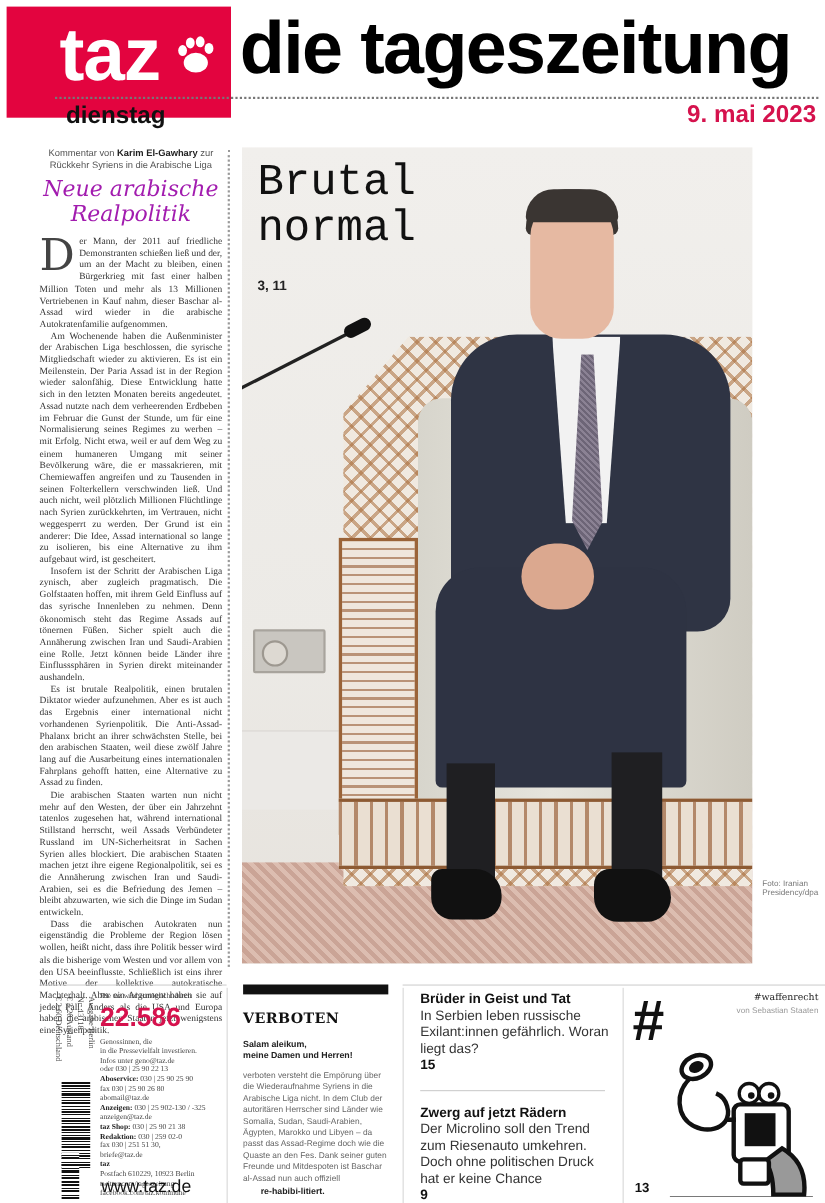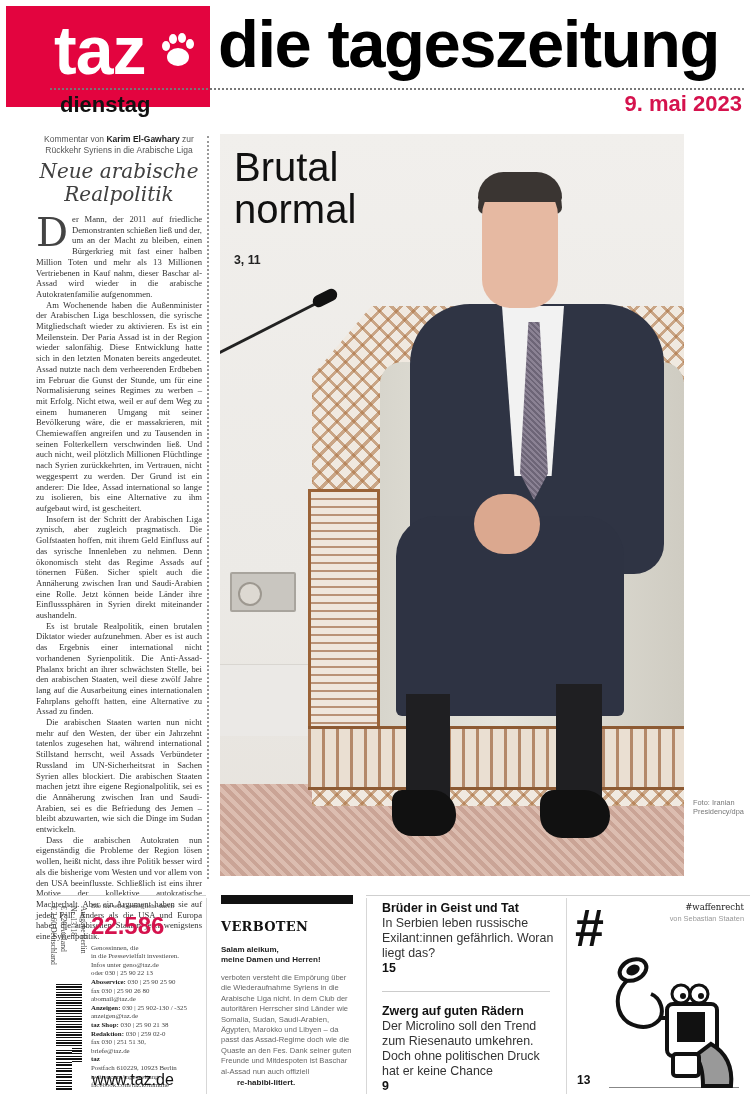--- a/index.html
+++ b/index.html
@@ -12,30 +12,30 @@
   .paw { position: absolute; left: 152px; top: 24px; width: 40px; height: 40px; }
   .title { position: absolute; left: 218px; top: -4px; font-family: "Liberation Sans", sans-serif; font-weight: 700; font-size: 67px; letter-spacing: -1.5px; color: #000; line-height: 96px; white-space: nowrap; }
   .dotline { position: absolute; left: 50px; right: 6px; top: 88px; border-top: 2px dotted #777; }
   .weekday { position: absolute; left: 60px; top: 91px; font-weight: 700; font-size: 22px; color: #111; line-height: 28px; }
   .date { position: absolute; right: 8px; top: 90px; font-weight: 700; font-size: 22px; color: #d5124d; line-height: 28px; }
 
   
   .comm { position: absolute; left: 36px; top: 134px; width: 166px; }
   .kicker { font-size: 8.5px; line-height: 10.5px; color: #555; text-align: center; }
   .kicker b { color: #222; }
-  .comm-head { font-family: "DejaVu Serif", serif; font-style: italic; font-weight: 300; font-size: 20px; line-height: 23px; color: #404040; text-align: center; margin-top: 5px; }
+  .comm-head { font-family: "DejaVu Serif", serif; font-style: italic; font-weight: 300; font-size: 20px; line-height: 23px; color: #a21caf; text-align: center; margin-top: 5px; }
   .comm-body { font-family: "Liberation Serif", serif; font-size: 8.6px; line-height: 10.7px; color: #333; text-align: justify; hyphens: auto; margin-top: 8px; }
   .comm-body p { text-indent: 10px; }
   .comm-body p.first { text-indent: 0; }
   .dropcap { float: left; font-family: "DejaVu Serif", serif; font-weight: 200; font-size: 40px; line-height: 32px; margin: 2px 4px 0 0; color: #444; }
   .vdots { position: absolute; left: 207px; top: 136px; height: 743px; border-left: 2px dotted #999; }
 
   
   .photo { position: absolute; left: 220px; top: 134px; width: 464px; height: 742px; overflow: hidden; background: linear-gradient(180deg, #f1efec 0%, #eceae6 60%, #e6e2dc 100%); }
-  .lead-head { position: absolute; left: 14px; top: 12px; font-family: Liberation Sans, sans-serif; font-size: 40px; line-height: 42px; color: #111; z-index: 5; }
+  .lead-head { position: absolute; left: 14px; top: 12px; font-family: Liberation Mono, monospace; font-size: 40px; line-height: 42px; color: #111; z-index: 5; }
   .lead-deck { position: absolute; left: 14px; top: 104px; width: 212px; font-size: 12.3px; line-height: 15px; color: #222; z-index: 5; }
   .lead-pages { font-weight: 700; }
 
   .wall-tile { position: absolute; left: 0; top: 530px; width: 88px; height: 72px; background: #ebe9e6; border-top: 1px solid #d9d6d1; }
   .socket { position: absolute; left: 10px; top: 438px; width: 66px; height: 40px; background: #c9c6c0; border: 2px solid #a8a49d; border-radius: 2px; }
   .socket::before { content: ""; position: absolute; left: 6px; top: 8px; width: 20px; height: 20px; border-radius: 50%; background: #ddd9d2; border: 2px solid #9d9890; }
   .floor { position: absolute; left: 0; top: 650px; width: 464px; height: 92px; background: repeating-linear-gradient(45deg, #caa496 0 4px, #dcbdb0 4px 8px); }
   .mic { position: absolute; left: -10px; top: 222px; width: 130px; height: 3px; background: #222; transform: rotate(-27deg); transform-origin: left center; }
   .mic-head { position: absolute; left: 92px; top: 158px; width: 26px; height: 12px; background: #111; border-radius: 6px; transform: rotate(-27deg); }
 
@@ -226,21 +226,21 @@
 </div>
 
 <div class="teasers">
   <div>
     <div class="teaser-title">Brüder in Geist und Tat</div>
     <div class="teaser-text">In Serbien leben russische Exilant:innen gefährlich. Woran liegt das?</div>
     <div class="teaser-page">15</div>
   </div>
   <div class="teaser-sep"></div>
   <div>
-    <div class="teaser-title">Zwerg auf guten Rädern</div>
+    <div class="teaser-title">Zwerg auf jetzt Rädern</div>
     <div class="teaser-text">Der Microlino soll den Trend zum Riesenauto umkehren. Doch ohne politischen Druck hat er keine Chance</div>
     <div class="teaser-page">9</div>
   </div>
 </div>
 
 <div class="cartoon">
   <div class="hash">#</div>
   <div class="ct-tag">#waffenrecht</div>
   <div class="ct-author">von Sebastian Staaten</div>
   <svg class="ct-svg" viewBox="0 0 150 140">

